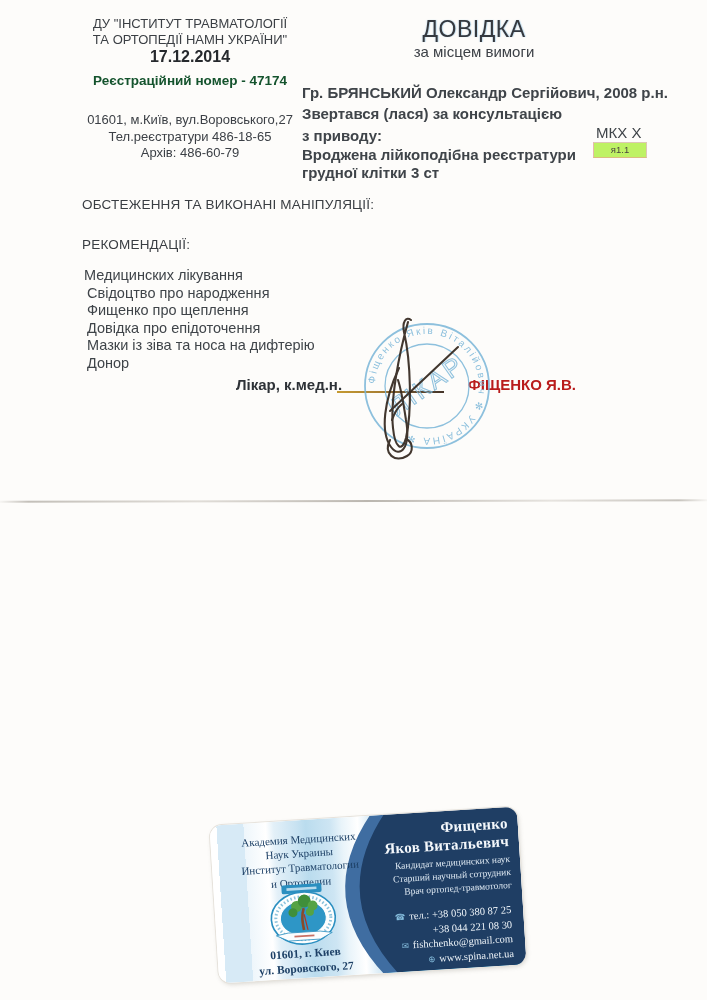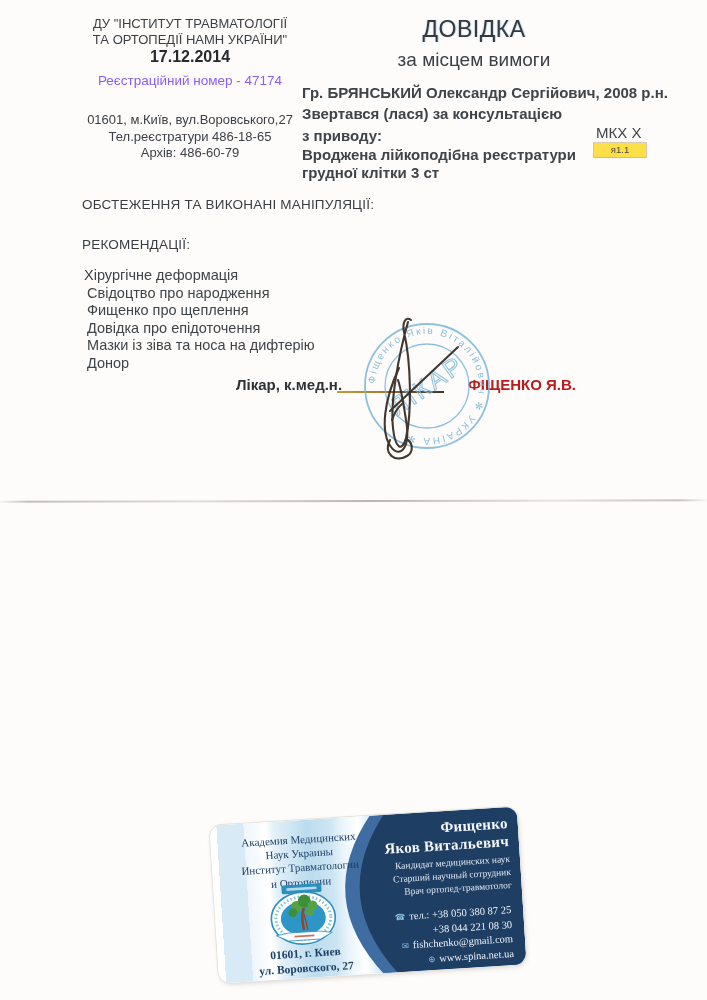--- a/index.html
+++ b/index.html
@@ -6,37 +6,37 @@
   .page{
     position:relative;width:707px;height:1000px;margin:0 auto;
     background:#fdfcfa;overflow:hidden;
     font-family:"Liberation Sans",sans-serif;color:#41454a;
   }
   .abs{position:absolute;}
   
   .org-block{left:62px;top:16px;width:256px;text-align:center;}
   .org-line{font-size:13px;line-height:16px;color:#3b3f44;}
   .org-date{font-size:16px;font-weight:bold;color:#26292d;}
-  .org-reg{margin-top:7px;font-size:13.5px;font-weight:normal;color:#8b5cf6;}
+  .org-reg{margin-top:7px;font-size:13.5px;font-weight:bold;color:#14532d;}
   .org-addr{margin-top:24px;font-size:13px;line-height:16.5px;color:#3c4046;}
   
   .title-block{left:368px;top:16px;width:212px;text-align:center;}
   .doc-title{
     font-size:23px;letter-spacing:.5px;color:#35393f;
     text-shadow:1px 0 1px rgba(120,180,220,.45), -1px 0 1px rgba(150,200,230,.25);
   }
-  .doc-subtitle{margin-top:6px;font-size:19px;color:#3c4046;}
+  .doc-subtitle{font-size:15px;color:#3c4046;}
   
   .pt{left:302px;font-size:15px;color:#3f4449;white-space:nowrap;font-weight:bold;}
   
   .mkx-label{left:596px;top:124px;font-size:15px;color:#3f4449;}
   .mkx-box{
     left:593px;top:142px;width:52px;height:14px;
     border:1px solid #ddc8b4;border-bottom-color:#d9bd7e;border-left-color:#e6b9ab;
-    font-size:9.5px;line-height:14px;text-align:center;color:#4a4440;background:#fde047;
+    font-size:9.5px;line-height:14px;text-align:center;color:#4a4440;background:#bef264;
   }
   
   .heading{left:82px;font-size:13.5px;color:#3a3e43;letter-spacing:.2px;}
   .rec-list{left:84px;top:267px;font-size:14.5px;line-height:17.6px;color:#3f4449;}
   
   .doctor-label{left:236px;top:376px;font-size:15px;font-weight:bold;color:#2e3237;}
   .doctor-name{left:468px;top:376px;font-size:15px;font-weight:bold;color:#b91c1c;}
   .sig-underline{
     left:337px;top:391px;width:107px;height:2px;
     background:linear-gradient(90deg,#c59a30 0%,#a87f32 40%,#6b5232 65%,#443428 100%);
@@ -105,21 +105,21 @@
   <div class="abs pt" style="top:146px">Вроджена лійкоподібна реєстратури</div>
   <div class="abs pt" style="top:164px">грудної клітки 3 ст</div>
 
   <div class="abs mkx-label">МКХ Х</div>
   <div class="abs mkx-box">я1.1</div>
 
   <div class="abs heading" style="top:197px">ОБСТЕЖЕННЯ ТА ВИКОНАНІ МАНІПУЛЯЦІЇ:</div>
   <div class="abs heading" style="top:237px">РЕКОМЕНДАЦІЇ:</div>
 
   <div class="abs rec-list">
-    <div>Хірургічне деформація</div>
+    <div>Медицинских лікування</div>
     <div style="padding-left:3px">Свідоцтво про народження</div>
     <div style="padding-left:3px">Фищенко про щеплення</div>
     <div style="padding-left:3px">Довідка про епідоточення</div>
     <div style="padding-left:3px">Мазки із зіва та носа на дифтерію</div>
     <div style="padding-left:3px">Донор</div>
   </div>
 
   <div class="abs doctor-label">Лікар, к.мед.н.</div>
   <div class="abs sig-underline"></div>
   <div class="abs doctor-name">ФІЩЕНКО Я.В.</div>

